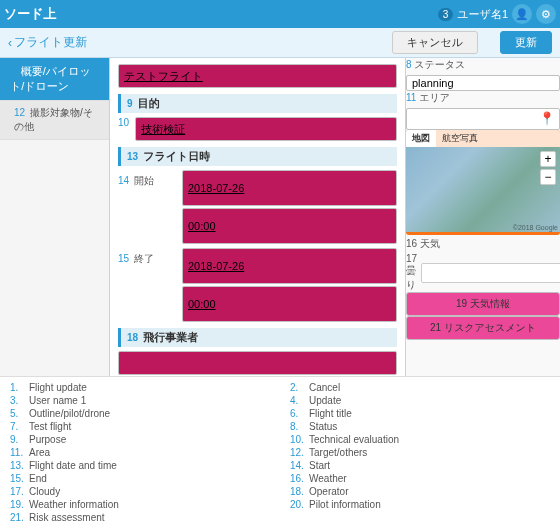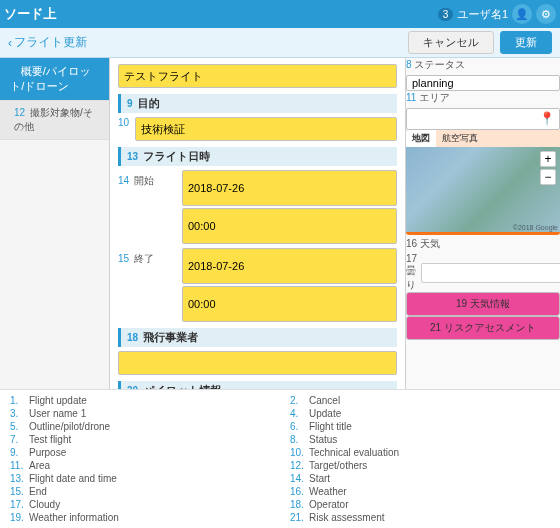--- a/index.html
+++ b/index.html
@@ -52,21 +52,21 @@
       gap: 4px;
     }
     .subheader-back {
       color: #2a9ad4;
       font-size: 12px;
       cursor: pointer;
       display: flex; align-items: center; gap: 2px;
     }
     .subheader-actions {
       margin-left: auto;
-      display: flex; gap: 6px;
+      display: flex; gap: 22px;
     }
     .btn {
       padding: 3px 14px;
       border-radius: 3px;
       font-size: 11px;
       cursor: pointer;
       border: 1px solid #ccc;
     }
     .btn-cancel {
       background: #f0f0f0;
@@ -134,21 +134,22 @@
       font-size: 10px;
       margin-right: 2px;
     }
     .form-input {
       flex: 1;
       height: 22px;
       border: 1px solid #c0c0c0;
       border-radius: 2px;
       padding: 11px 5px;
       font-size: 11px;
-      background: #fde047;
+      background: #be185d;
+      text-decoration: underline;
     }
     .form-section {
       margin-bottom: 6px;
     }
     .section-label {
       background: #e0eef6;
       border-left: 3px solid #2a9ad4;
       padding: 2px 6px;
       font-size: 11px;
       font-weight: bold;
@@ -555,17 +556,21 @@
       </div>
       <div class="legend-item">
         <span class="legend-num">18.</span>
         <span>Operator</span>
       </div>
       <div class="legend-item">
         <span class="legend-num">19.</span>
         <span>Weather information</span>
       </div>
       <div class="legend-item">
+        <span class="legend-num">20.</span>
+        <span>Pilot information</span>
+      </div>
+      <div class="legend-item">
         <span class="legend-num">21.</span>
         <span>Risk assessment</span>
       </div>
     </div>
 </div>
 
 </body></html>

